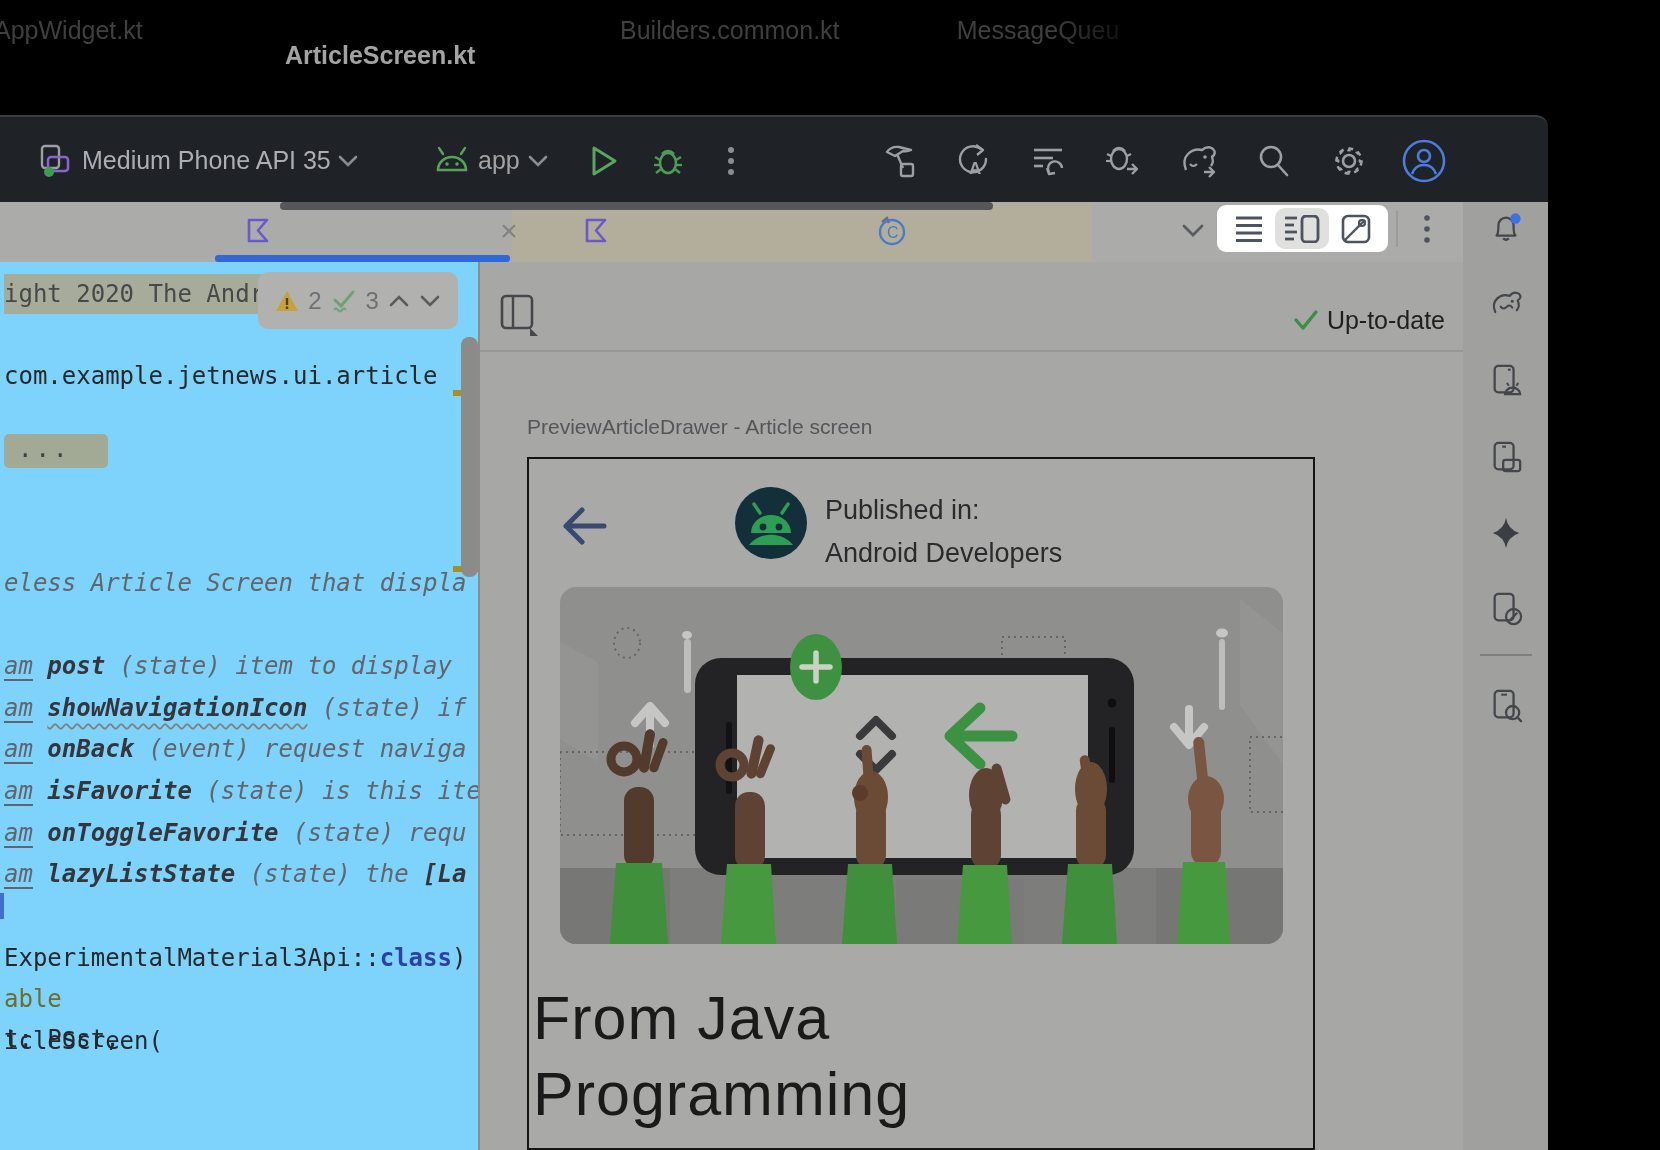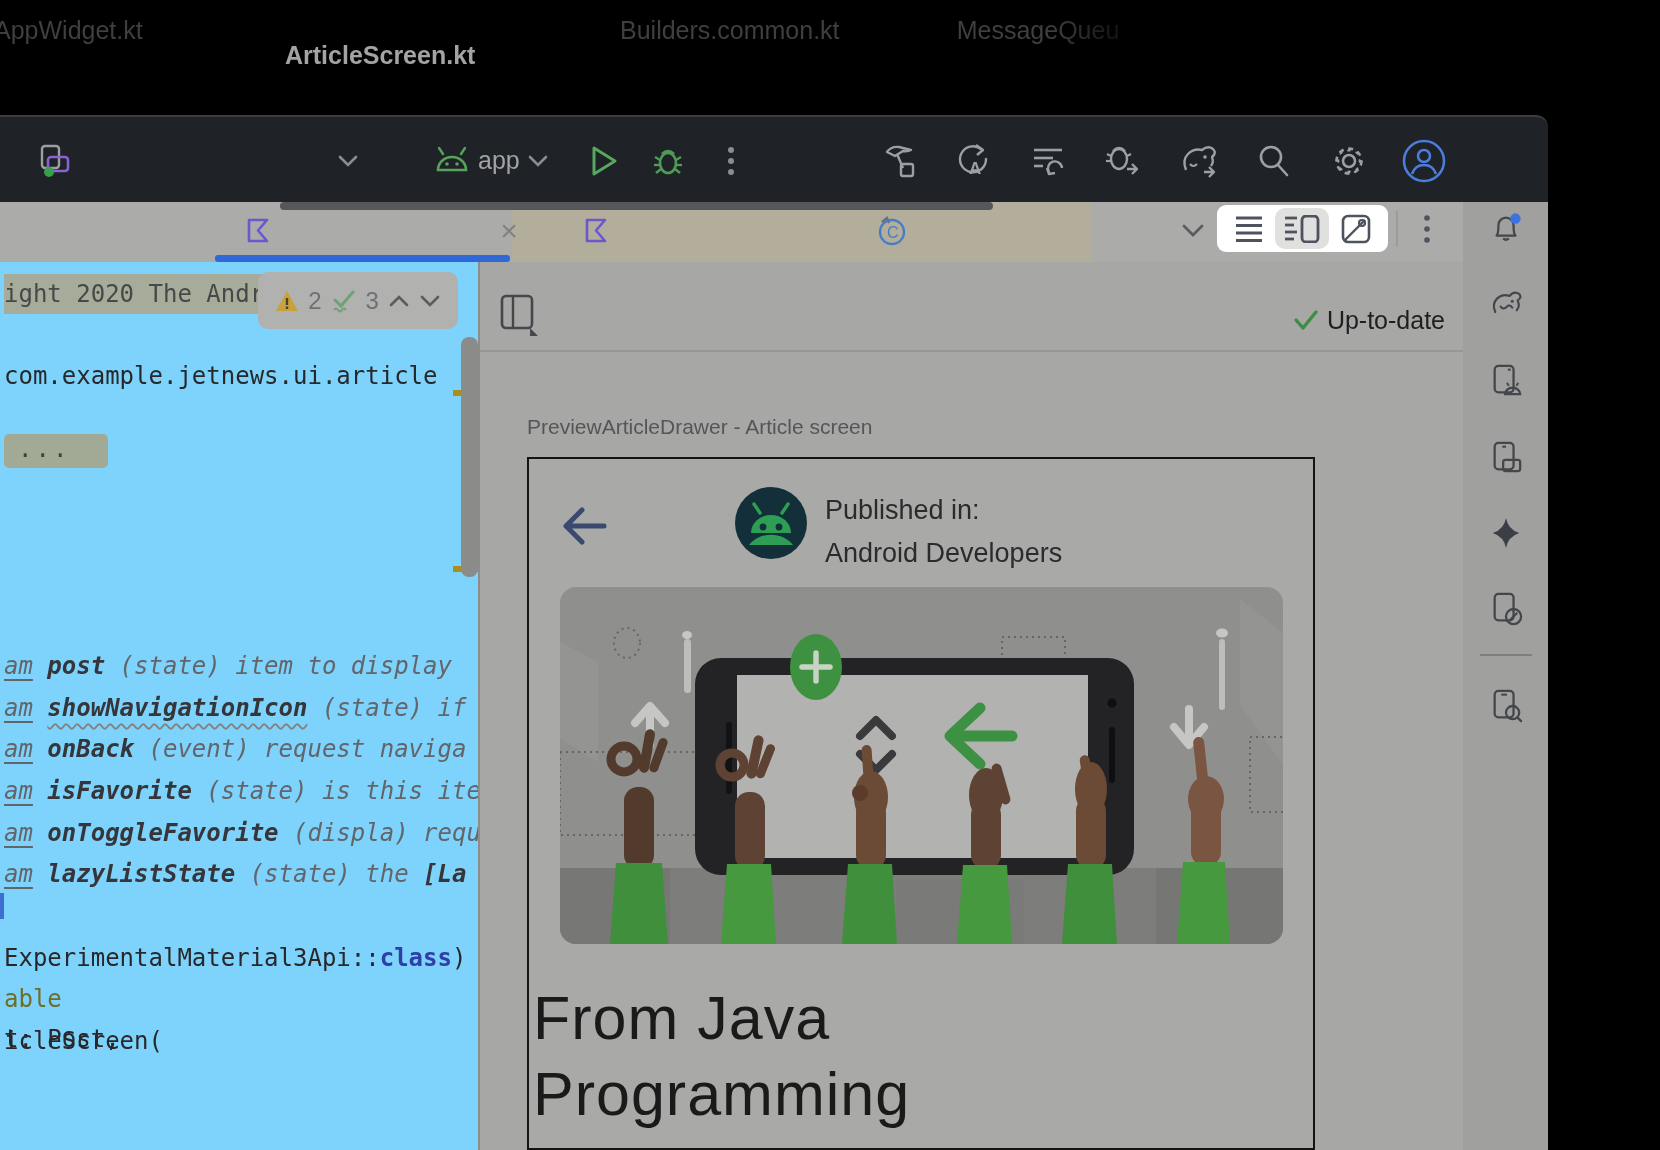--- a/index.html
+++ b/index.html
@@ -74,20 +74,21 @@
 
   <div class="abs" id="main-toolbar">
 
     <div class="ticon" style="left:34px;width:44px;">
       <svg width="36" height="34" viewBox="0 0 36 34">
         <rect x="4" y="2" width="17" height="22" rx="3" fill="none" stroke="#9CA0A4" stroke-width="2.4"></rect>
         <rect x="10" y="13" width="20" height="14" rx="3" fill="none" stroke="#8A63D2" stroke-width="2.6"></rect>
         <circle cx="11" cy="28" r="5" fill="#38A04C"></circle>
       </svg>
     </div>
+    <div class="abs tb-text" style="left:82px;top:0;">Medium Phone API 35</div>
     <div class="ticon" style="left:334px;width:28px;">
       <svg width="22" height="14" viewBox="0 0 22 14">
           <path d="M3 3 L11 11 L19 3" fill="none" stroke="#8A8D91" stroke-width="2.6" stroke-linecap="round"></path>
         </svg>
     </div>
 
     <div class="ticon" style="left:430px;width:44px;">
       <svg width="38" height="30" viewBox="0 0 38 30">
         <path d="M5 24 a14 13 0 0 1 28 0 z" fill="none" stroke="#57A35C" stroke-width="2.6"></path>
         <line x1="10" y1="8" x2="6" y2="2" stroke="#57A35C" stroke-width="2.4" stroke-linecap="round"></line>
@@ -261,25 +262,26 @@
         <circle cx="5" cy="4" r="2.8" fill="#4E5360"></circle>
         <circle cx="5" cy="15" r="2.8" fill="#4E5360"></circle>
         <circle cx="5" cy="26" r="2.8" fill="#4E5360"></circle>
       </svg>
   </div>
 
   <div class="abs" id="editor">
       <div class="cl hl" style="top: 15px;"><span class="cmt">ight 2020 The Andr</span></div>
       <div class="cl" style="top: 97px;"><span class="code">com.example.jetnews.ui.article</span></div>
       <div class="cl" style="top: 170px;"><span class="fold-seg">...</span></div>
+      <div class="cl" style="top: 304px;"><span class="doc">eless Article Screen that displa</span></div>
       <div class="cl" style="top: 387px;"><span class="tag">am</span><span class="doc"> </span><span class="pname">post</span><span class="doc"> (state) item to display</span></div>
       <div class="cl" style="top: 429px;"><span class="tag">am</span><span class="doc"> </span><span class="pname wavy">showNavigationIcon</span><span class="doc"> (state) if</span></div>
       <div class="cl" style="top: 470px;"><span class="tag">am</span><span class="doc"> </span><span class="pname">onBack</span><span class="doc"> (event) request naviga</span></div>
       <div class="cl" style="top: 512px;"><span class="tag">am</span><span class="doc"> </span><span class="pname">isFavorite</span><span class="doc"> (state) is this ite</span></div>
-      <div class="cl" style="top: 554px;"><span class="tag">am</span><span class="doc"> </span><span class="pname">onToggleFavorite</span><span class="doc"> (displa) requ</span></div>
+      <div class="cl" style="top: 554px;"><span class="tag">am</span><span class="doc"> </span><span class="pname">onToggleFavorite</span><span class="doc"> (state) requ</span></div>
       <div class="cl" style="top: 595px;"><span class="tag">am</span><span class="doc"> </span><span class="pname">lazyListState</span><span class="doc"> (state) the </span><span class="pname">[La</span></div>
       <div class="cl" style="top: 679px;"><span class="code">ExperimentalMaterial3Api::</span><span class="kw">class</span><span class="code">)</span></div>
       <div class="cl" style="top: 720px;"><span class="ann">able</span></div>
       <div class="cl" style="top: 762px;"><span class="code">icleScreen(</span></div>
       <div class="cl" style="top: 760px;"><span class="code">t: Post,</span></div>
     </div>
 
   <div class="abs" id="lint-widget">
     <span>
       <svg width="24" height="22" viewBox="0 0 24 22">

